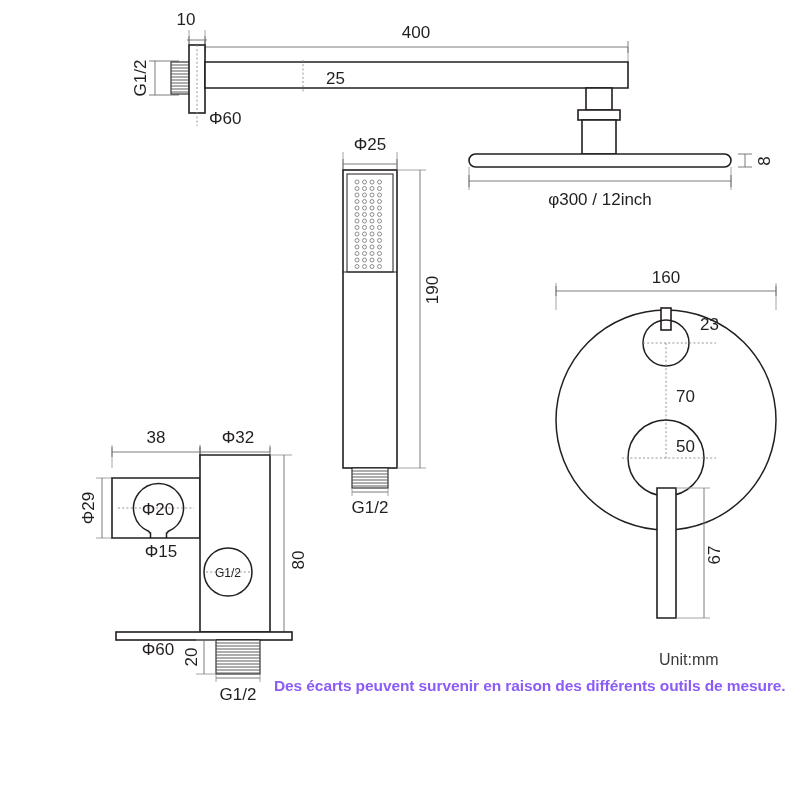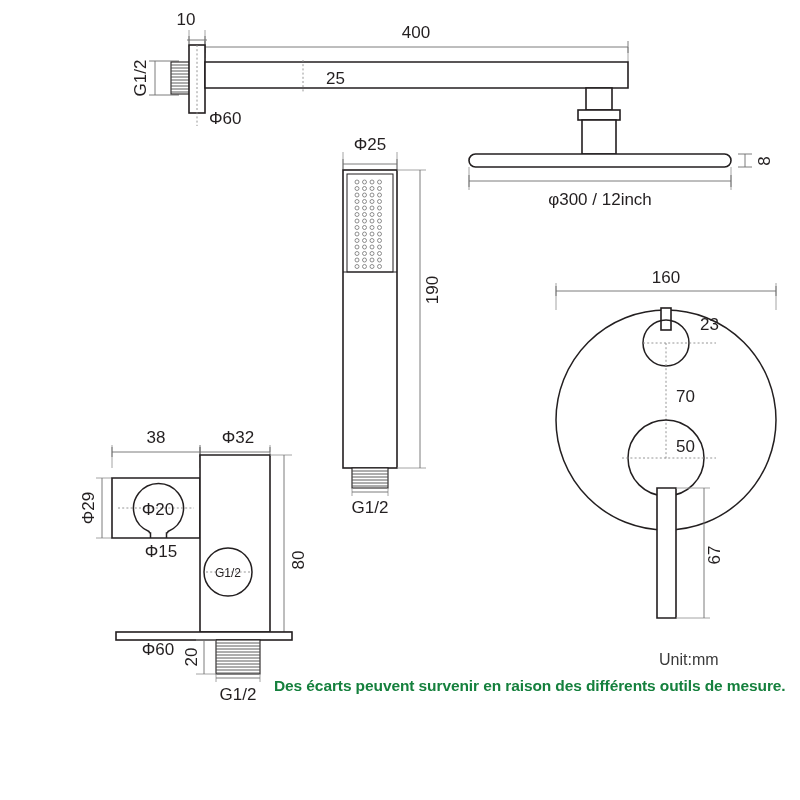--- a/index.html
+++ b/index.html
@@ -89,21 +89,21 @@
     font-size: 16px;
     fill: #3a3a3a;
   }
   .note {
     position: absolute;
     left: 258px;
     top: 677px;
     font-family: "Liberation Sans", sans-serif;
     font-size: 15.5px;
     font-weight: bold;
-    color: #15803d;
+    color: #8b5cf6;
     letter-spacing: -0.1px;
     white-space: nowrap;
   }
 </style>
 </head>
 <body>
 
 <div id="drawing-root">
 
 <svg id="tech-drawing" viewBox="0 0 800 800" xmlns="http://www.w3.org/2000/svg">

